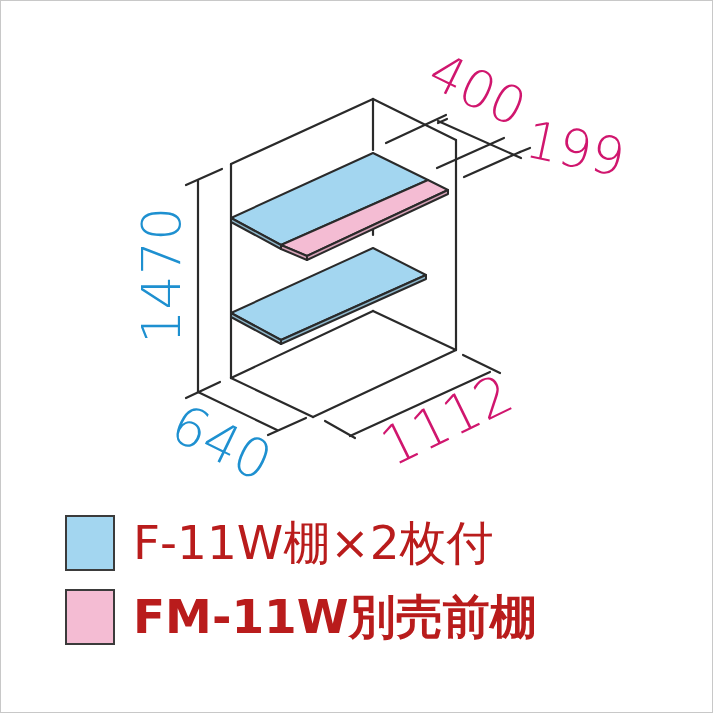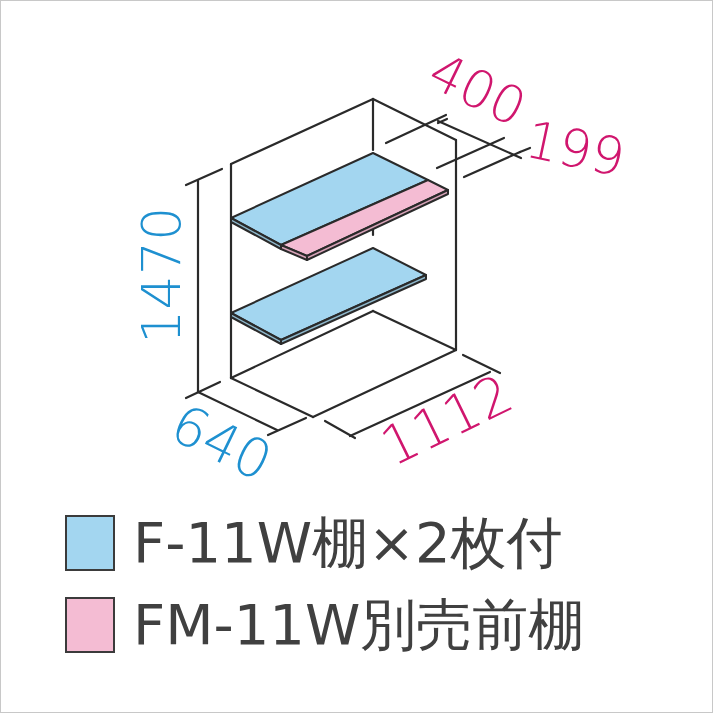--- a/index.html
+++ b/index.html
@@ -3,23 +3,23 @@
 <meta charset="utf-8">
 <style>
   html, body { margin:0; padding:0; background:#ffffff; }
   body { width:713px; height:713px; position:relative; overflow:hidden; font-family:"DejaVu Sans", sans-serif; }
   .frame { position:absolute; left:0; top:0; width:711px; height:711px; border:1px solid #c8c8c8; background:#fff; }
   svg.diagram { position:absolute; left:0; top:0; width:713px; height:713px; }
   .dim-text { font-family:"DejaVu Sans", sans-serif; font-weight:300; }
   .legend { position:absolute; left:65px; top:505px; }
   .legend-row { position:absolute; left:0; display:flex; align-items:center; height:60px; white-space:nowrap; }
   .legend-row.r1 { top:8px; }
-  .legend-row.r2 { top:90px; }
+  .legend-row.r2 { top:82px;font-weight:bold; }
   .swatch { width:50px; height:56px; border:2px solid #3b3b3b; box-sizing:border-box; margin-right:18px; }
-  .legend-label { font-family:"DejaVu Sans", sans-serif; font-size:56px; color:#404040; letter-spacing:0px; line-height:60px; }
+  .legend-label { font-family:"DejaVu Sans", sans-serif; font-size:47px; color:#b91c1c; letter-spacing:0px; line-height:60px; }
 </style>
 </head>
 <body>
 
 <div class="frame"></div>
 
 <svg class="diagram" viewBox="0 0 713 713" xmlns="http://www.w3.org/2000/svg">
   <g stroke="#2a2a2a" stroke-width="2.2" fill="none" stroke-linecap="round" stroke-linejoin="round">
 
     <g>

